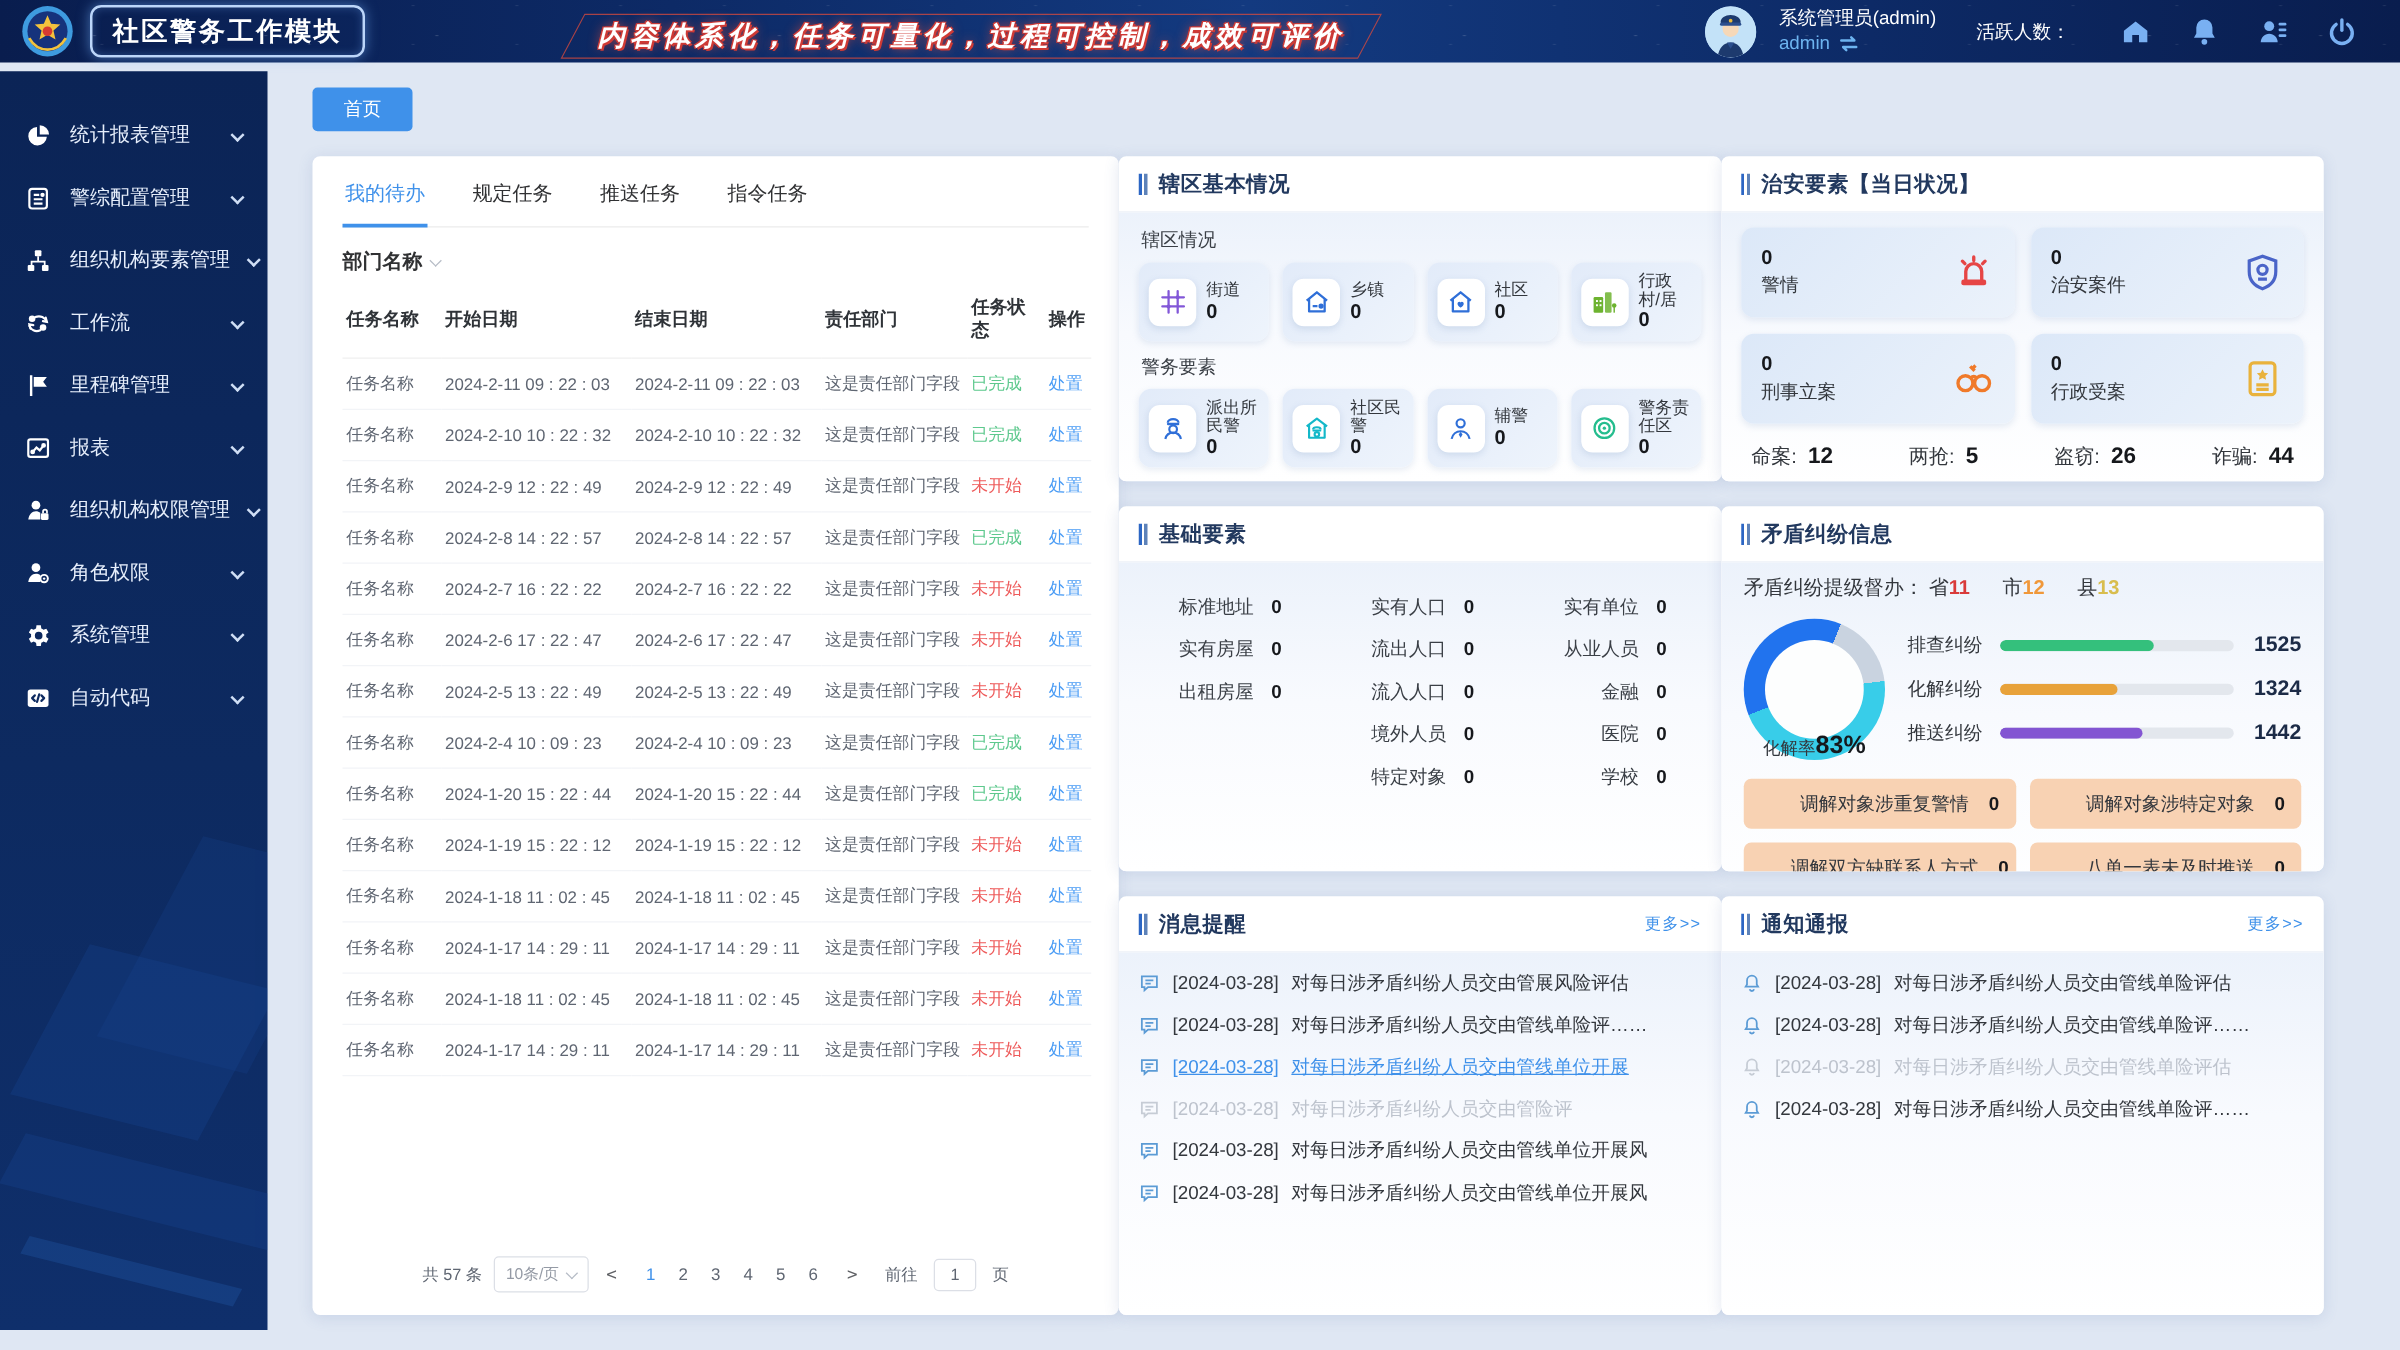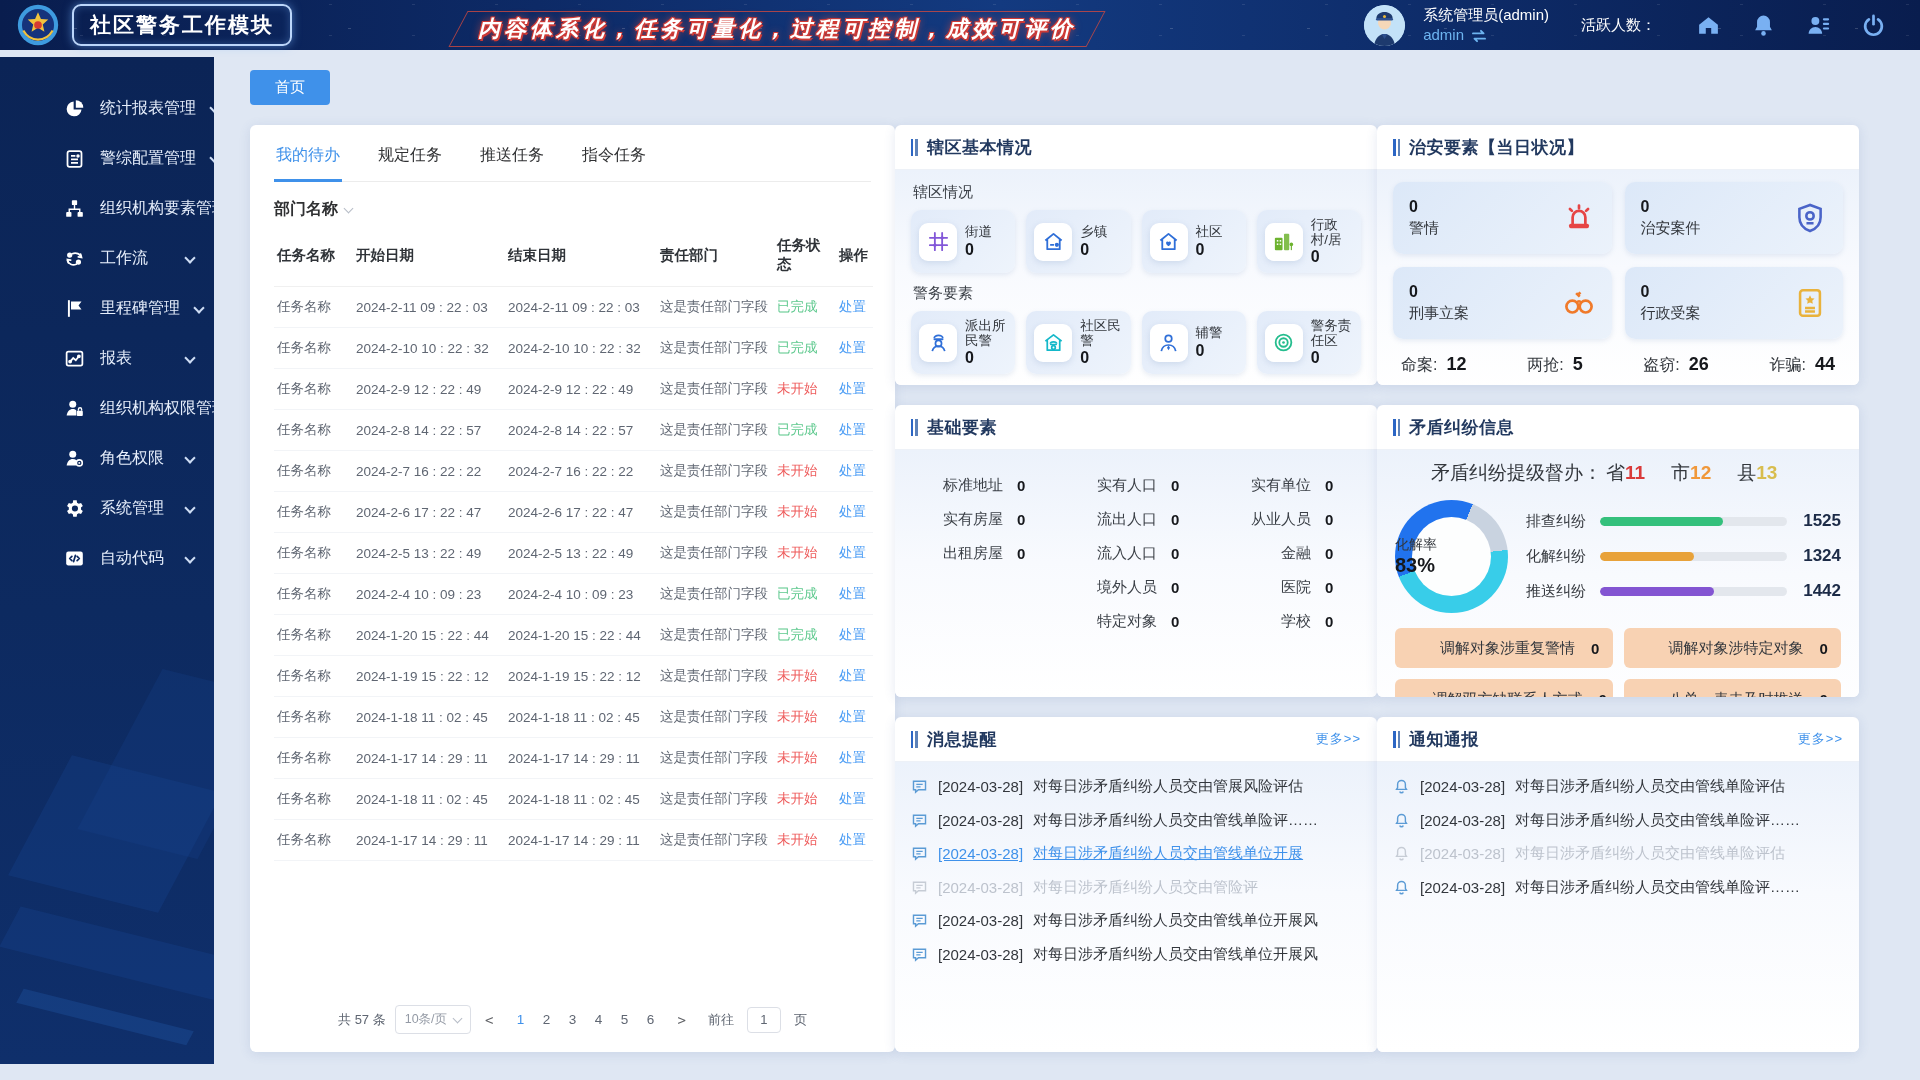--- a/index.html
+++ b/index.html
@@ -24,21 +24,21 @@
   .avatar{width:41px;height:41px;border-radius:50%;background:#c3e2f8;overflow:hidden;flex:none;}
   .uinfo{line-height:1.35;font-size:15px;white-space:nowrap;}
   .uname{color:#6db4f0;display:flex;align-items:center;gap:6px;}
   .active-label{font-size:15px;white-space:nowrap;margin-left:14px;}
   .hicons{display:flex;align-items:center;gap:30px;margin-left:22px;}
   .hicon{width:25px;height:25px;color:#79b0f2;cursor:pointer;}
   .hicon svg{width:100%;height:100%;}
 
   
   .sidebar{position:absolute;top:57px;left:0;bottom:16px;width:214px;color:#e6eefb;overflow:hidden;
-    background:linear-gradient(180deg,#0b2456 0%,#0d2a60 55%,#0f2f6b 100%);padding-left:44px;}
+    background:linear-gradient(180deg,#0b2456 0%,#0d2a60 55%,#0f2f6b 100%);}
   .menu{padding-top:26px;position:relative;z-index:2;}
   .side-item{height:50px;display:flex;align-items:center;gap:15px;padding:0 20px;font-size:16px;cursor:pointer;}
   .sicon{width:21px;height:21px;flex:none;color:#fff;}
   .sicon svg{width:100%;height:100%;}
   .slabel{white-space:nowrap;}
   .chev{margin-left:auto;width:8px;height:8px;border-right:2px solid #cfdef5;border-bottom:2px solid #cfdef5;transform:rotate(45deg);flex:none;}
   .iso{position:absolute;bottom:0;left:0;right:0;height:420px;opacity:.55;}
   .iso div{position:absolute;background:#1d54ad;opacity:.35;}
   .iso .a{width:150px;height:120px;left:40px;bottom:170px;transform:skew(-28deg,14deg);}
   .iso .b{width:120px;height:160px;left:120px;bottom:220px;transform:skew(-28deg,14deg);opacity:.28;}
@@ -112,27 +112,27 @@
   .sec-card{background:linear-gradient(135deg,#dce8f8,#ebf2fb);border-radius:10px;height:72px;padding:10px 16px;display:flex;align-items:center;justify-content:space-between;box-shadow:0 2px 5px rgba(130,155,195,.18);}
   .sec-num{font-size:16px;font-weight:bold;color:#16181c;}
   .sec-lab{font-size:15px;color:#33373d;margin-top:3px;}
   .sec-ic{width:34px;height:34px;}
   .sec-ic svg{width:100%;height:100%;}
   .sec-stats{display:flex;justify-content:space-between;padding:15px 8px 8px;font-size:16px;color:#33373d;}
   .sec-stat b{font-size:18px;color:#16181c;margin-left:9px;}
 
   
   .med-body{padding:10px 18px 6px;}
-  .esc-line{display:flex;align-items:flex-end;font-size:19px;color:#33373d;gap:4px;margin-left:36px;}
+  .esc-line{display:flex;align-items:flex-end;font-size:16px;color:#33373d;gap:4px;}
   .esc-item{margin-right:26px;}
   .esc-num{font-weight:bold;}
   .chart-zone{display:flex;align-items:center;gap:18px;margin:10px 0 12px;}
   .donut{width:113px;height:113px;border-radius:50%;position:relative;flex:none;background:#ccd5e1;}
   .donut::before{content:"";position:absolute;inset:17px;background:#fdfefe;border-radius:50%;}
-  .donut-c{position:absolute;inset:0;display:flex;flex-direction:column;align-items:flex-start;justify-content:center;z-index:2;}
+  .donut-c{position:absolute;inset:0;display:flex;flex-direction:row;align-items:flex-end;justify-content:center;z-index:2;}
   .donut-c .dl{font-size:14px;color:#33373d;}
   .donut-c .dv{font-size:20px;font-weight:bold;color:#16181c;}
   .bars{flex:1;}
   .bar-row{display:flex;align-items:center;gap:10px;margin:15px 0;justify-content:flex-end;}
   .bar-lab{font-size:15px;color:#33373d;width:64px;flex:none;white-space:nowrap;}
   .bar-track{flex:1;height:9px;background:#e3e7ed;border-radius:5px;overflow:hidden;}
   .bar-fill{height:100%;border-radius:5px;}
   .bar-val{font-size:17px;font-weight:bold;color:#1c2b47;width:44px;text-align:right;flex:none;}
   .med-btns{display:grid;grid-template-columns:1fr 1fr;gap:11px;}
   .med-btn{background:#f8d2b3;border-radius:6px;height:40px;display:flex;align-items:center;justify-content:center;gap:16px;font-size:15px;color:#33373d;cursor:pointer;padding-left:32px;}

